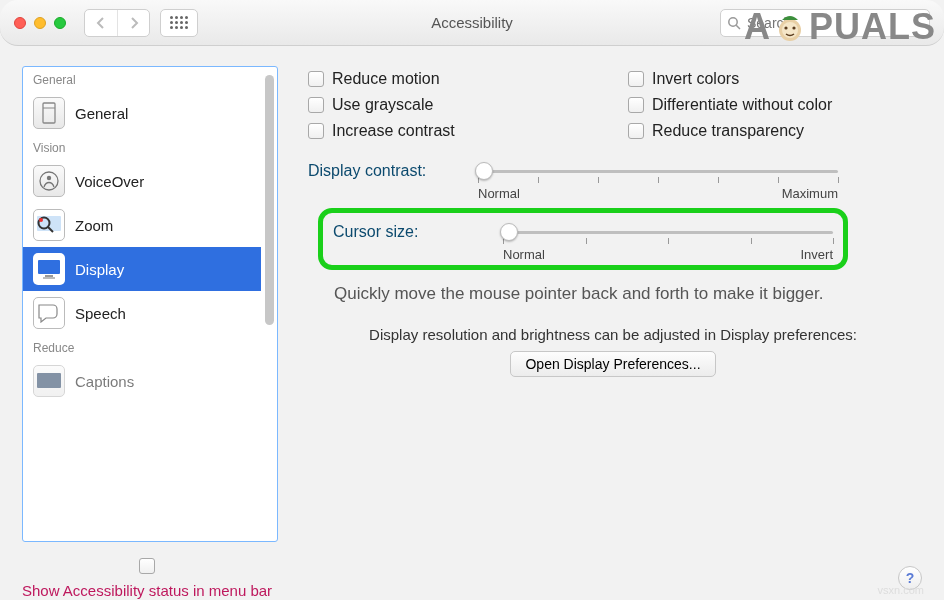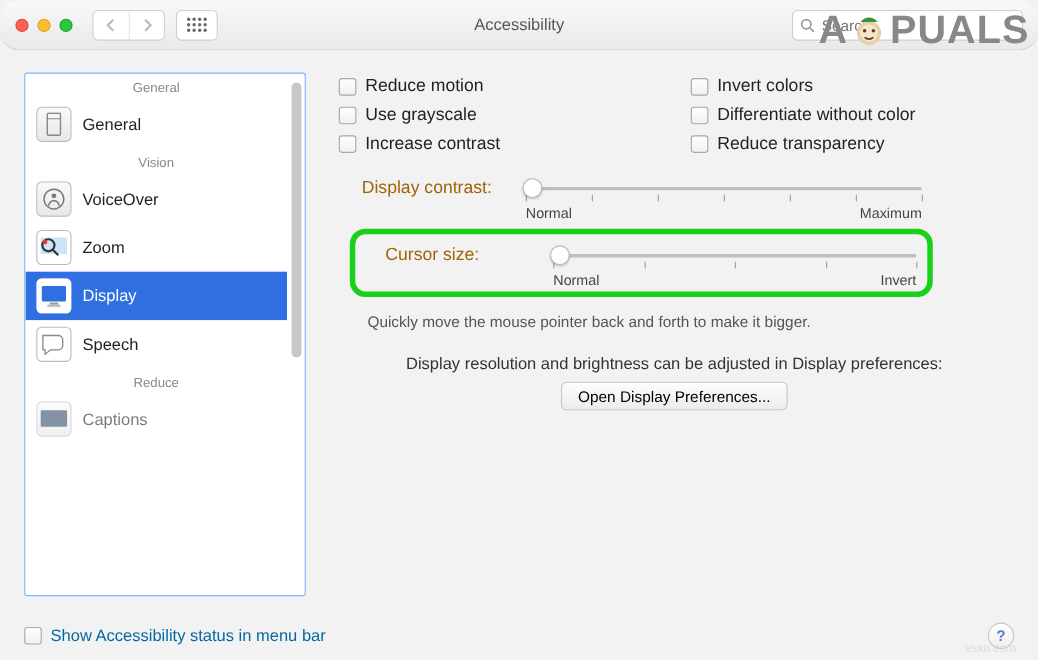--- a/index.html
+++ b/index.html
@@ -108,21 +108,20 @@
     border: 1px solid #7bb8ff;
     border-radius: 3px;
     background: #fff;
     position: relative;
     overflow: hidden;
   }
   .sidebar-inner {
     position: absolute;
     left: 0; top: 0; right: 16px; bottom: 0;
     overflow: hidden;
-    text-align: center;
   }
   .sidebar-scrollbar {
     position: absolute;
     right: 3px; top: 8px;
     width: 9px; height: 250px;
     background: #c7c7c7;
     border-radius: 5px;
   }
 
   .sec-header {
@@ -200,23 +199,23 @@
   }
 
   .slider-block {
     display: grid;
     grid-template-columns: 160px 1fr;
     align-items: start;
     column-gap: 10px;
     margin-bottom: 8px;
   }
   .slider-block .lbl {
-    text-align: center;
+    text-align: left;
     font-size: 16px;
-    color: #a16207;
+    color: #0c4a6e;
     padding-top: 2px;
   }
   .slider {
     position: relative;
     height: 40px;
     width: 360px;
   }
   .slider .track {
     position: absolute;
     top: 10px; left: 0; right: 0;
@@ -255,21 +254,21 @@
     padding: 8px 10px 4px 10px;
     margin-left: 10px;
     margin-bottom: 12px;
     display: inline-block;
   }
   .cursor-highlight .slider-block { margin-bottom: 0; }
   .cursor-highlight .slider { width: 330px; }
 
   .shake-block { margin-left: 2px; }
   .shake-block .hint {
-    font-size: 14px;
+    font-size: 17px;
     color: #555;
     margin-left: 24px;
     margin-top: 2px;
   }
 
   .disp-pref {
     text-align: center;
     margin-top: 22px;
     font-size: 15px;
     color: #333;
@@ -291,21 +290,22 @@
     background: #f2f2f2;
     display: flex;
     align-items: center;
     padding: 0 22px;
   }
   .footer .chk-row {
     display: flex;
     align-items: center;
     gap: 8px;
     font-size: 15px;
-    color: #0369a1;
+    color: #be185d;
+    flex-direction: column;
   }
   .help-btn {
     margin-left: auto;
     width: 24px; height: 24px;
     border-radius: 50%;
     border: 1px solid #c7c7c7;
     background: linear-gradient(#fff, #eee);
     color: #5a7bd6;
     font-weight: 700;
     display: flex; align-items: center; justify-content: center;

